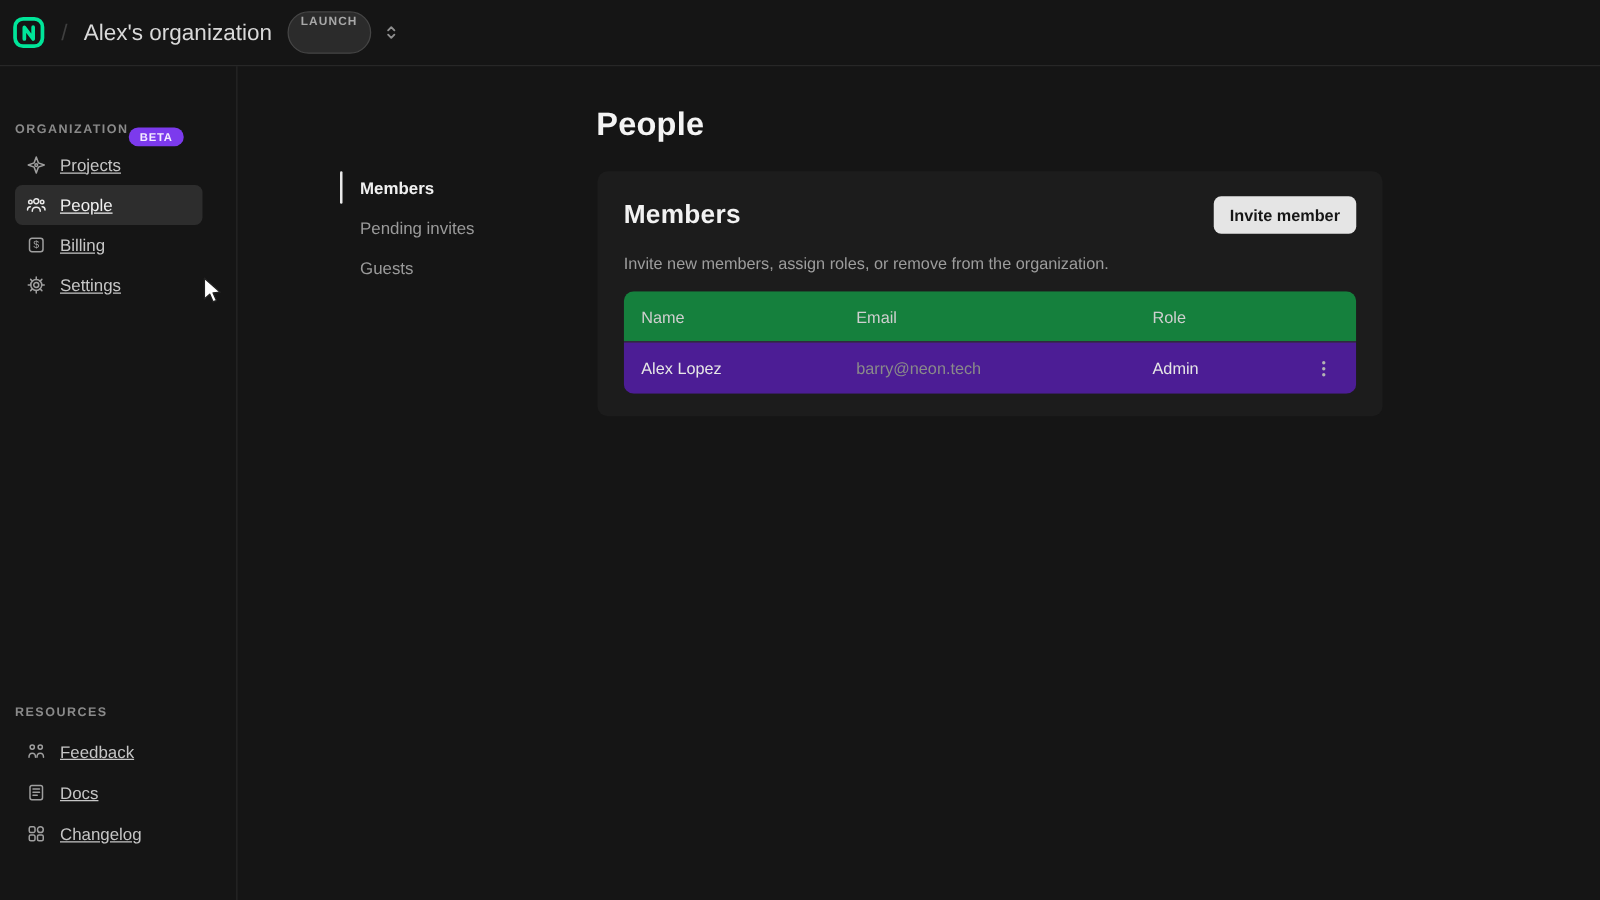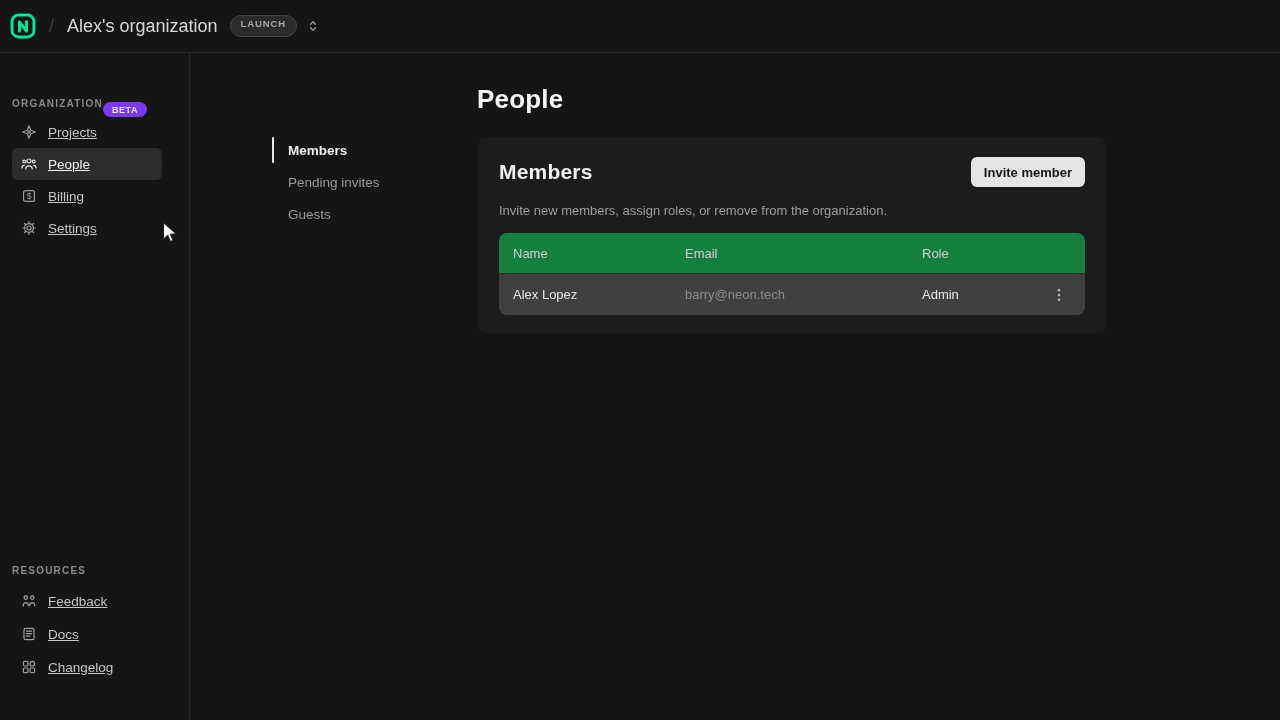--- a/index.html
+++ b/index.html
@@ -21,21 +21,21 @@
     padding-left: 10px;
   }
   .logo-btn { width: 26px; height: 26px; display: flex; align-items: center; justify-content: center; cursor: pointer; }
   .crumb-slash { color: #3f3f3f; font-size: 18px; margin: 0 13px 0 13px; font-weight: 400; }
   .org-switcher { display: flex; align-items: center; cursor: pointer; }
   .org-name { color: #d9d9d9; font-size: 18px; font-weight: 500; }
   .plan-pill {
     margin-left: 12px;
     background: #2b2b2b; border: 1px solid #454545;
     color: #a8a8a8; font-size: 9.5px; font-weight: 700; letter-spacing: 0.9px;
-    padding: 3px 10px 7px 10px; border-radius: 999px; line-height: 10px;
+    padding: 3px 10px 19px 10px; border-radius: 999px; line-height: 10px;
   }
   .chevrons { margin-left: 9px; display: flex; align-items: center; }
 
   
   .sidebar {
     position: absolute; top: 53px; left: 0; bottom: 0; width: 190px;
     border-right: 1px solid #272727;
   }
   .section-label-row { position: absolute; left: 12px; display: flex; align-items: center; gap: 0; }
   .section-label {
@@ -93,21 +93,21 @@
   }
   .card-desc { margin: 16px 0 0 0; color: #9d9d9d; font-size: 13px; line-height: 15px; }
 
   .table { margin-top: 15px; border-radius: 8px; overflow: hidden; }
   .tr {
     display: grid; grid-template-columns: 172px 237px 1fr 24px;
     align-items: center; padding: 0 14px;
   }
   .tr.head { height: 40px; background: #15803d; }
   .tr.head .th { color: #cfcfcf; font-size: 13px; font-weight: 500; }
-  .tr.row { height: 42px; background: #404040; border-top: 1px solid #2c2c2c; }
+  .tr.row { height: 42px; background: #4c1d95; border-top: 1px solid #2c2c2c; }
   .td-name, .td-role { color: #e6e6e6; font-size: 13px; }
   .td-email { color: #8a8a8a; font-size: 13px; }
   .kebab { display: flex; align-items: center; justify-content: center; cursor: pointer; width: 24px; height: 24px; }
 
   .cursor { position: absolute; left: 162px; top: 221px; pointer-events: none; }
 </style>
 </head>
 <body>
 
 <header class="topbar">

